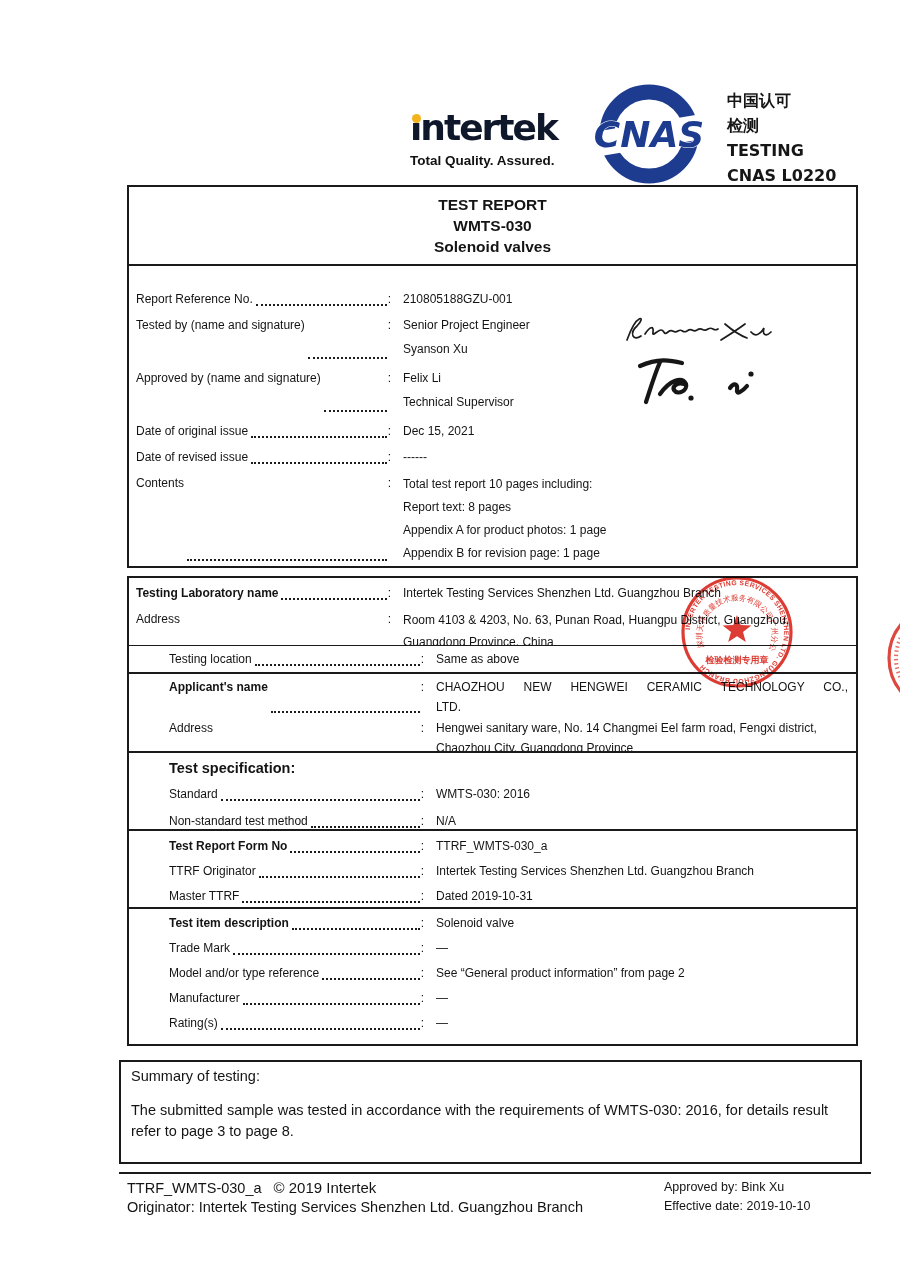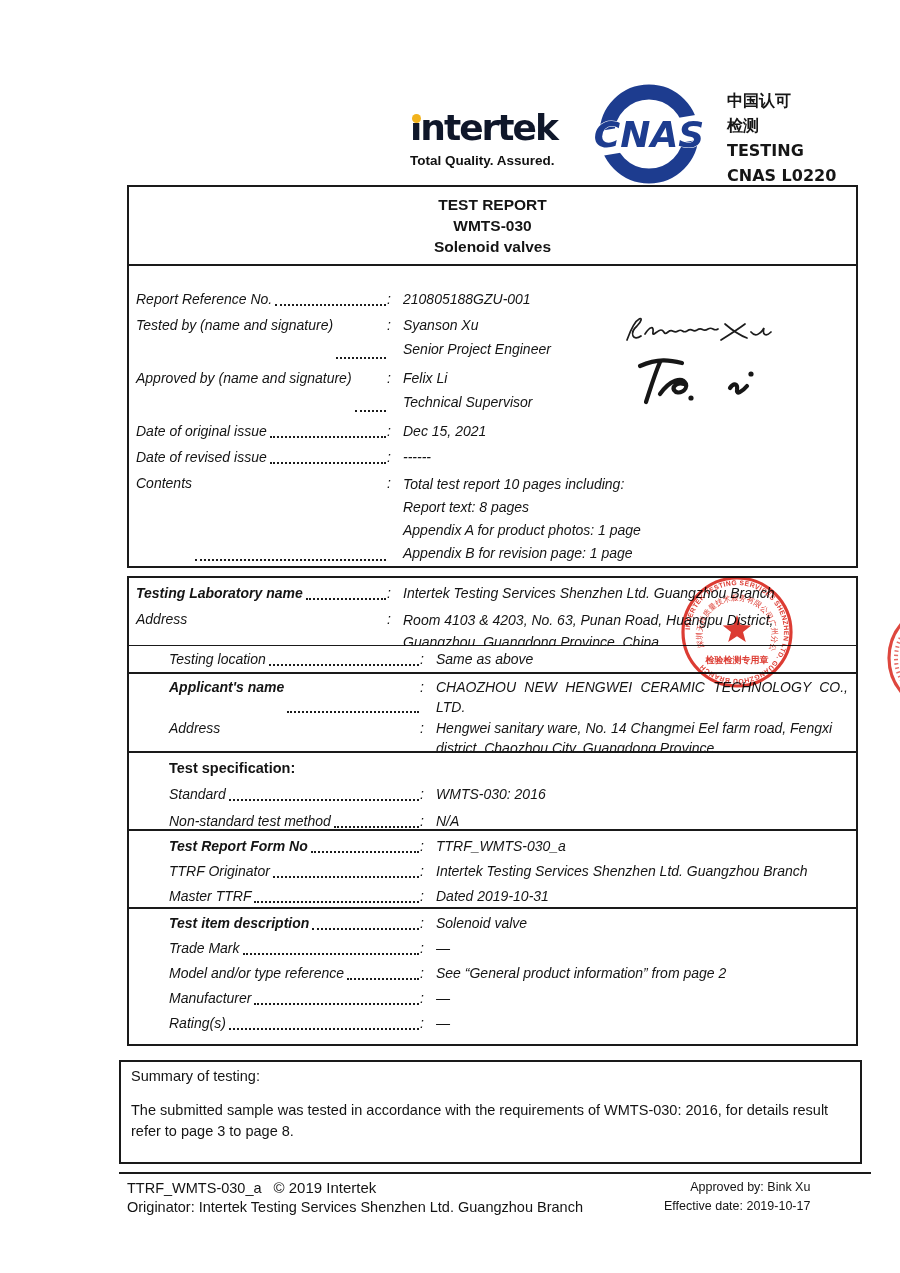--- a/index.html
+++ b/index.html
@@ -17,21 +17,21 @@
   #accred{position:absolute;left:727px;top:88px;font-weight:700;font-size:16px;line-height:25px;
           font-family:"DejaVu Sans","Liberation Sans",sans-serif;color:#161616;}
 
   
   #boxA{position:absolute;left:127px;top:185px;width:731px;height:383px;
         border:2px solid #1a1a1a;box-sizing:border-box;}
   .title-block{border-bottom:2px solid #1a1a1a;text-align:center;font-weight:700;
                font-size:15.5px;line-height:21px;padding:7px 0;}
   .rows-a{padding:23px 8px 0 7px;}
 
-  .row{display:flex;font-size:14px;line-height:21px;margin-bottom:5px;font-style:italic;}
+  .row{display:flex;font-size:12px;line-height:21px;margin-bottom:5px;}
   .lab{width:255px;flex:none;display:flex;}
   .lab .txt{white-space:nowrap;}
   .bold{font-weight:700;}
   .leader{flex:1;border-bottom:2px dotted #1c1c1c;margin:0 1px 4px 3px;min-width:6px;}
   .val{margin-left:12px;flex:1;}
   .vline{margin-bottom:3px;}
   .mt6{margin-top:0;}
   .row-contents .vline{line-height:23px;margin-bottom:0;}
 
   #boxB{position:absolute;left:127px;top:576px;width:731px;height:470px;
@@ -57,21 +57,21 @@
            border:2px solid #1a1a1a;box-sizing:border-box;padding:6px 10px;font-size:14.5px;}
   .sum-title{margin-bottom:16px;}
   .sum-body{line-height:21px;}
 
   
   #footer-rule{position:absolute;left:119px;top:1172px;width:752px;border-top:2px solid #1a1a1a;}
   #footer-left{position:absolute;left:127px;top:1179px;}
   .f-line1{display:flex;align-items:baseline;font-size:14.5px;}
   .f-copy{font-size:15px;margin-left:12px;}
   .f-line2{font-size:14.5px;margin-top:3px;}
-  #footer-right{position:absolute;left:664px;top:1178px;font-size:12.5px;line-height:19px;text-align:right;}
+  #footer-right{position:absolute;left:664px;top:1178px;font-size:12.5px;line-height:19px;}
 
   
   #sig1{position:absolute;left:617px;top:302px;}
   #sig2{position:absolute;left:630px;top:350px;}
   #stamp-main{position:absolute;left:676px;top:571px;mix-blend-mode:multiply;opacity:.9;}
   #stamp-edge{position:absolute;left:877px;top:594px;mix-blend-mode:multiply;opacity:.85;}
   .stamp-text{font-family:"Liberation Sans",sans-serif;}
 </style>
 </head>
 <body>
@@ -119,22 +119,22 @@
         <div class="val">210805188GZU-001</div>
       </div>
 
       <div class="row">
         <div class="lab">
             <span class="txt">Tested by (name and signature)</span>
             <span class="leader"></span>
             <span>:</span>
           </div>
         <div class="val">
+          <div class="vline">Senior Project Engineer</div>
           <div class="vline">Syanson Xu</div>
-          <div class="vline">Senior Project Engineer</div>
         </div>
       </div>
 
       <div class="row">
         <div class="lab">
             <span class="txt">Approved by (name and signature)</span>
             <span class="leader"></span>
             <span>:</span>
           </div>
         <div class="val">
@@ -330,21 +330,21 @@
   <div id="footer-rule"></div>
   <div id="footer-left">
     <div class="f-line1">
       <span>TTRF_WMTS-030_a</span>
       <span class="f-copy">© 2019 Intertek</span>
     </div>
     <div class="f-line2">Originator: Intertek Testing Services Shenzhen Ltd. Guangzhou Branch</div>
   </div>
   <div id="footer-right">
     <div>Approved by: Bink Xu</div>
-    <div>Effective date: 2019-10-17</div>
+    <div>Effective date: 2019-10-10</div>
   </div>
 
   <div id="sig1">
     <svg width="165" height="55" viewBox="0 0 165 55">
       <g fill="none" stroke="#1c1c1c" stroke-width="1.7" stroke-linecap="round">
         <path d="M10,38 C20,10 30,14 20,24 C12,31 16,40 24,34"></path>
         <path d="M28,32 C33,24 37,24 36,30 C35,36 40,28 44,28 C48,28 46,34 51,30 C56,26 56,32 61,29 C66,26 65,32 70,29 C76,25 75,31 80,28 C86,24 85,31 91,27 C96,24 96,30 101,27"></path>
         <path d="M108,22 C115,28 122,33 130,36"></path>
         <path d="M128,22 C120,28 112,33 104,38"></path>
         <path d="M134,30 C138,35 143,33 147,26 C145,33 149,35 154,30"></path>

